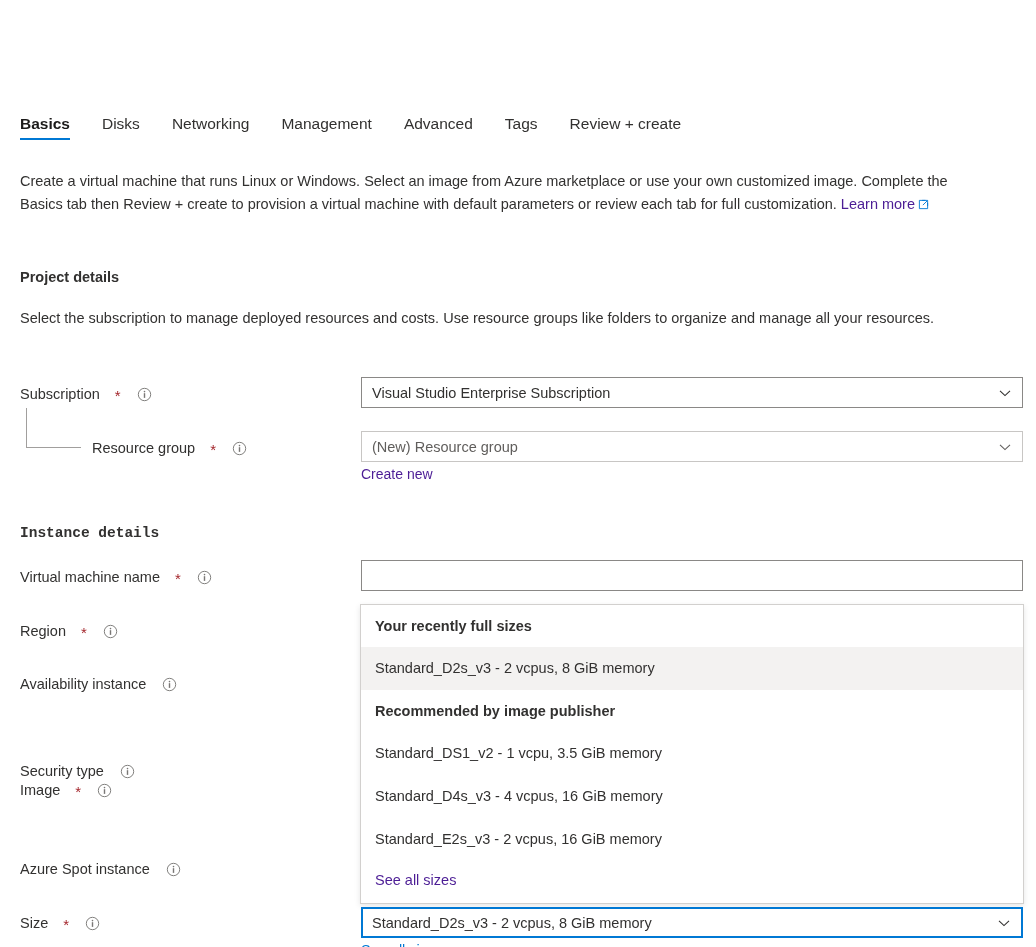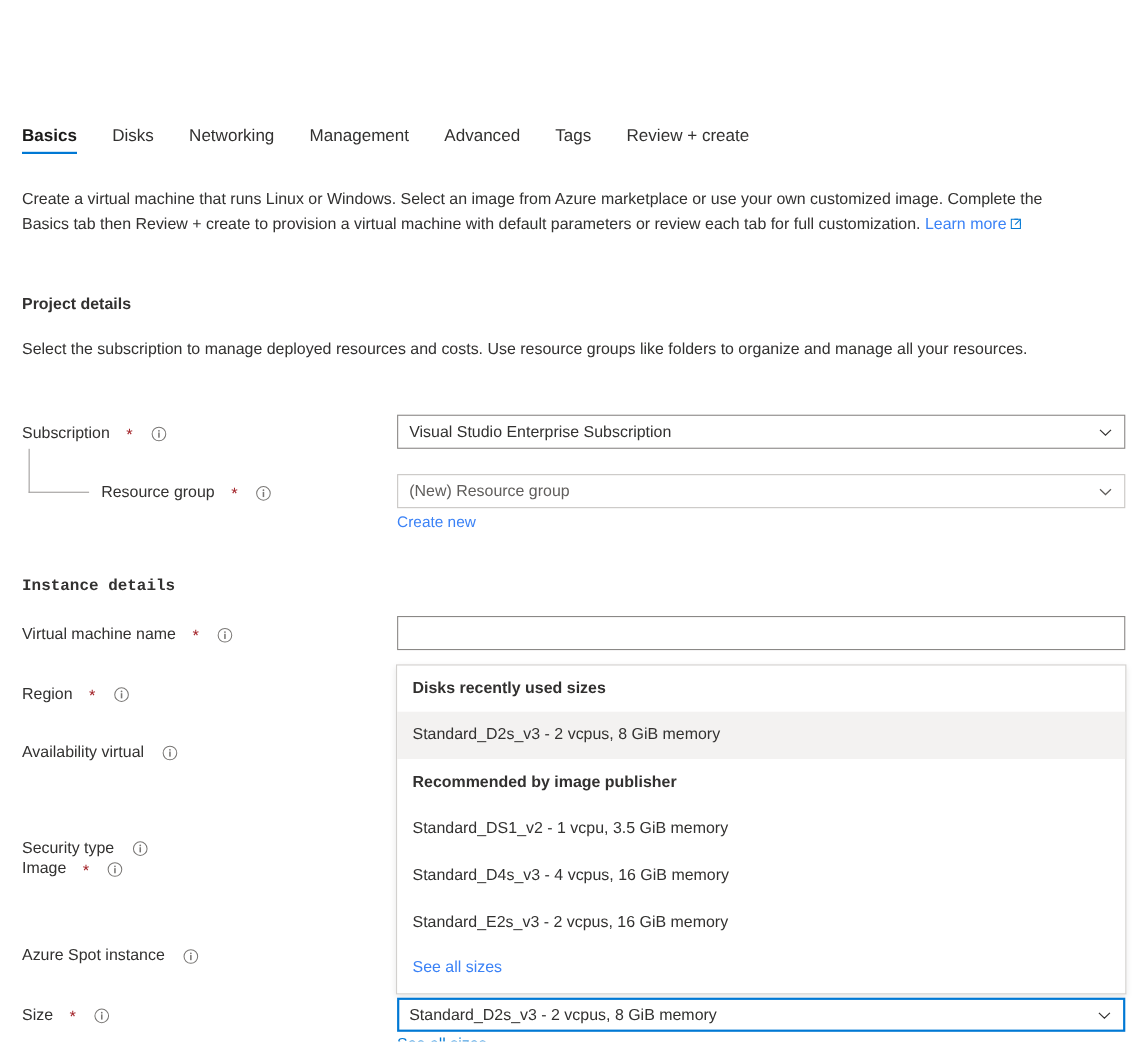--- a/index.html
+++ b/index.html
@@ -81,21 +81,21 @@
   .description {
     position: absolute;
     left: 20px;
     top: 170px;
     width: 968px;
     font-size: 14.5px;
     line-height: 23px;
     color: #323130;
   }
   .link {
-    color: #3b82f6;
+    color: #4c1d95;
     text-decoration: none;
     cursor: pointer;
   }
   .ext-icon {
     display: inline-block;
     width: 11px;
     height: 11px;
     position: relative;
     margin-left: 3px;
     vertical-align: -1px;
@@ -342,21 +342,21 @@
     <span class="info-icon">
         <svg viewBox="0 0 16 16" width="15" height="15">
           <circle cx="8" cy="8" r="6.6" fill="none" stroke="#797775" stroke-width="1"></circle>
           <circle cx="8" cy="4.9" r="0.85" fill="#797775"></circle>
           <rect x="7.25" y="6.6" width="1.5" height="5" fill="#797775"></rect>
         </svg>
       </span>
   </div>
 
   <div class="flabel" style="left:20px; top:674px;">
-    <span>Availability virtual</span>
+    <span>Availability instance</span>
     <span class="info-icon">
         <svg viewBox="0 0 16 16" width="15" height="15">
           <circle cx="8" cy="8" r="6.6" fill="none" stroke="#797775" stroke-width="1"></circle>
           <circle cx="8" cy="4.9" r="0.85" fill="#797775"></circle>
           <rect x="7.25" y="6.6" width="1.5" height="5" fill="#797775"></rect>
         </svg>
       </span>
   </div>
 
   <div class="flabel" style="left:20px; top:727px;margin-top:34px;">
@@ -399,21 +399,21 @@
     <span class="info-icon">
         <svg viewBox="0 0 16 16" width="15" height="15">
           <circle cx="8" cy="8" r="6.6" fill="none" stroke="#797775" stroke-width="1"></circle>
           <circle cx="8" cy="4.9" r="0.85" fill="#797775"></circle>
           <rect x="7.25" y="6.6" width="1.5" height="5" fill="#797775"></rect>
         </svg>
       </span>
   </div>
 
   <div class="flyout">
-    <div class="fly-group-head">Disks recently used sizes</div>
+    <div class="fly-group-head">Your recently full sizes</div>
     <div class="fly-item selected">Standard_D2s_v3 - 2 vcpus, 8 GiB memory</div>
     <div class="fly-group-head">Recommended by image publisher</div>
     <div class="fly-item">Standard_DS1_v2 - 1 vcpu, 3.5 GiB memory</div>
     <div class="fly-item">Standard_D4s_v3 - 4 vcpus, 16 GiB memory</div>
     <div class="fly-item">Standard_E2s_v3 - 2 vcpus, 16 GiB memory</div>
     <div class="fly-link-row"><a class="link">See all sizes</a></div>
   </div>
 
   <div class="field focused" id="size-field">
     <span class="val">Standard_D2s_v3 - 2 vcpus, 8 GiB memory</span>

